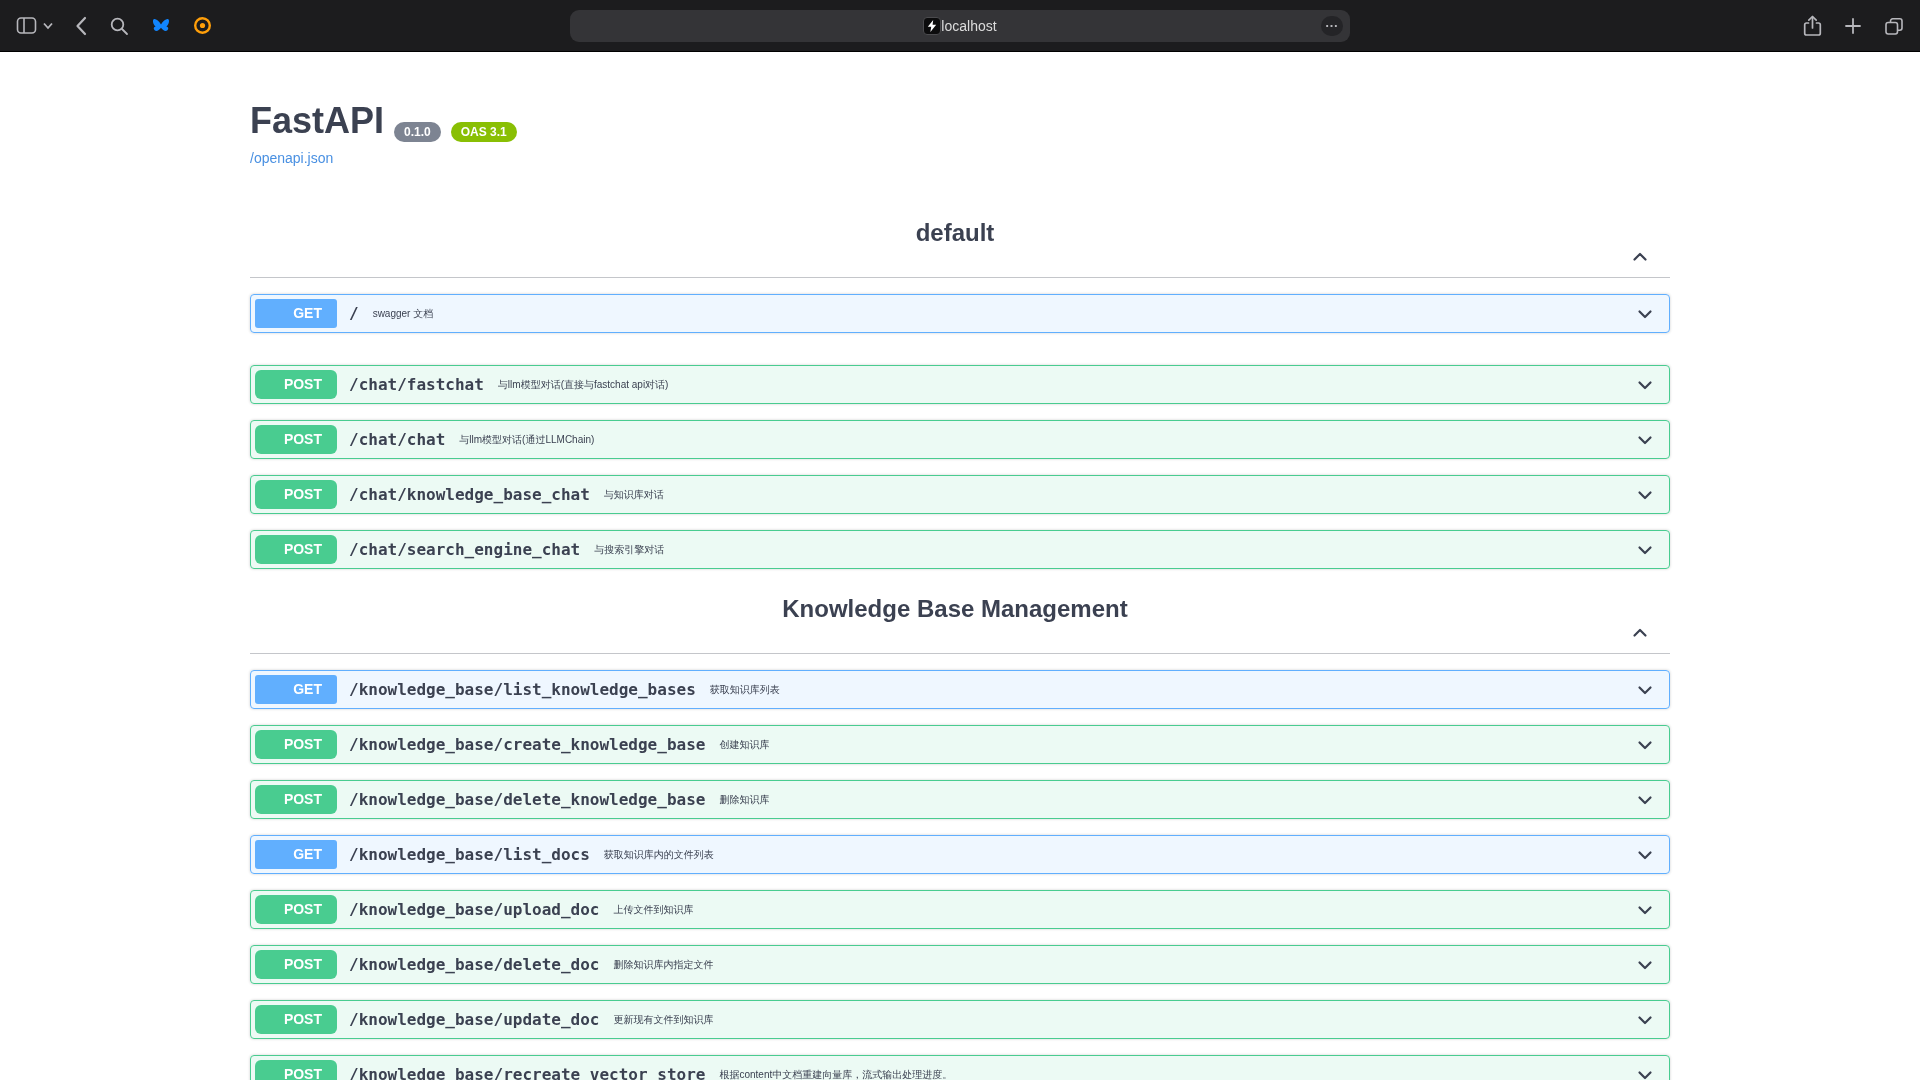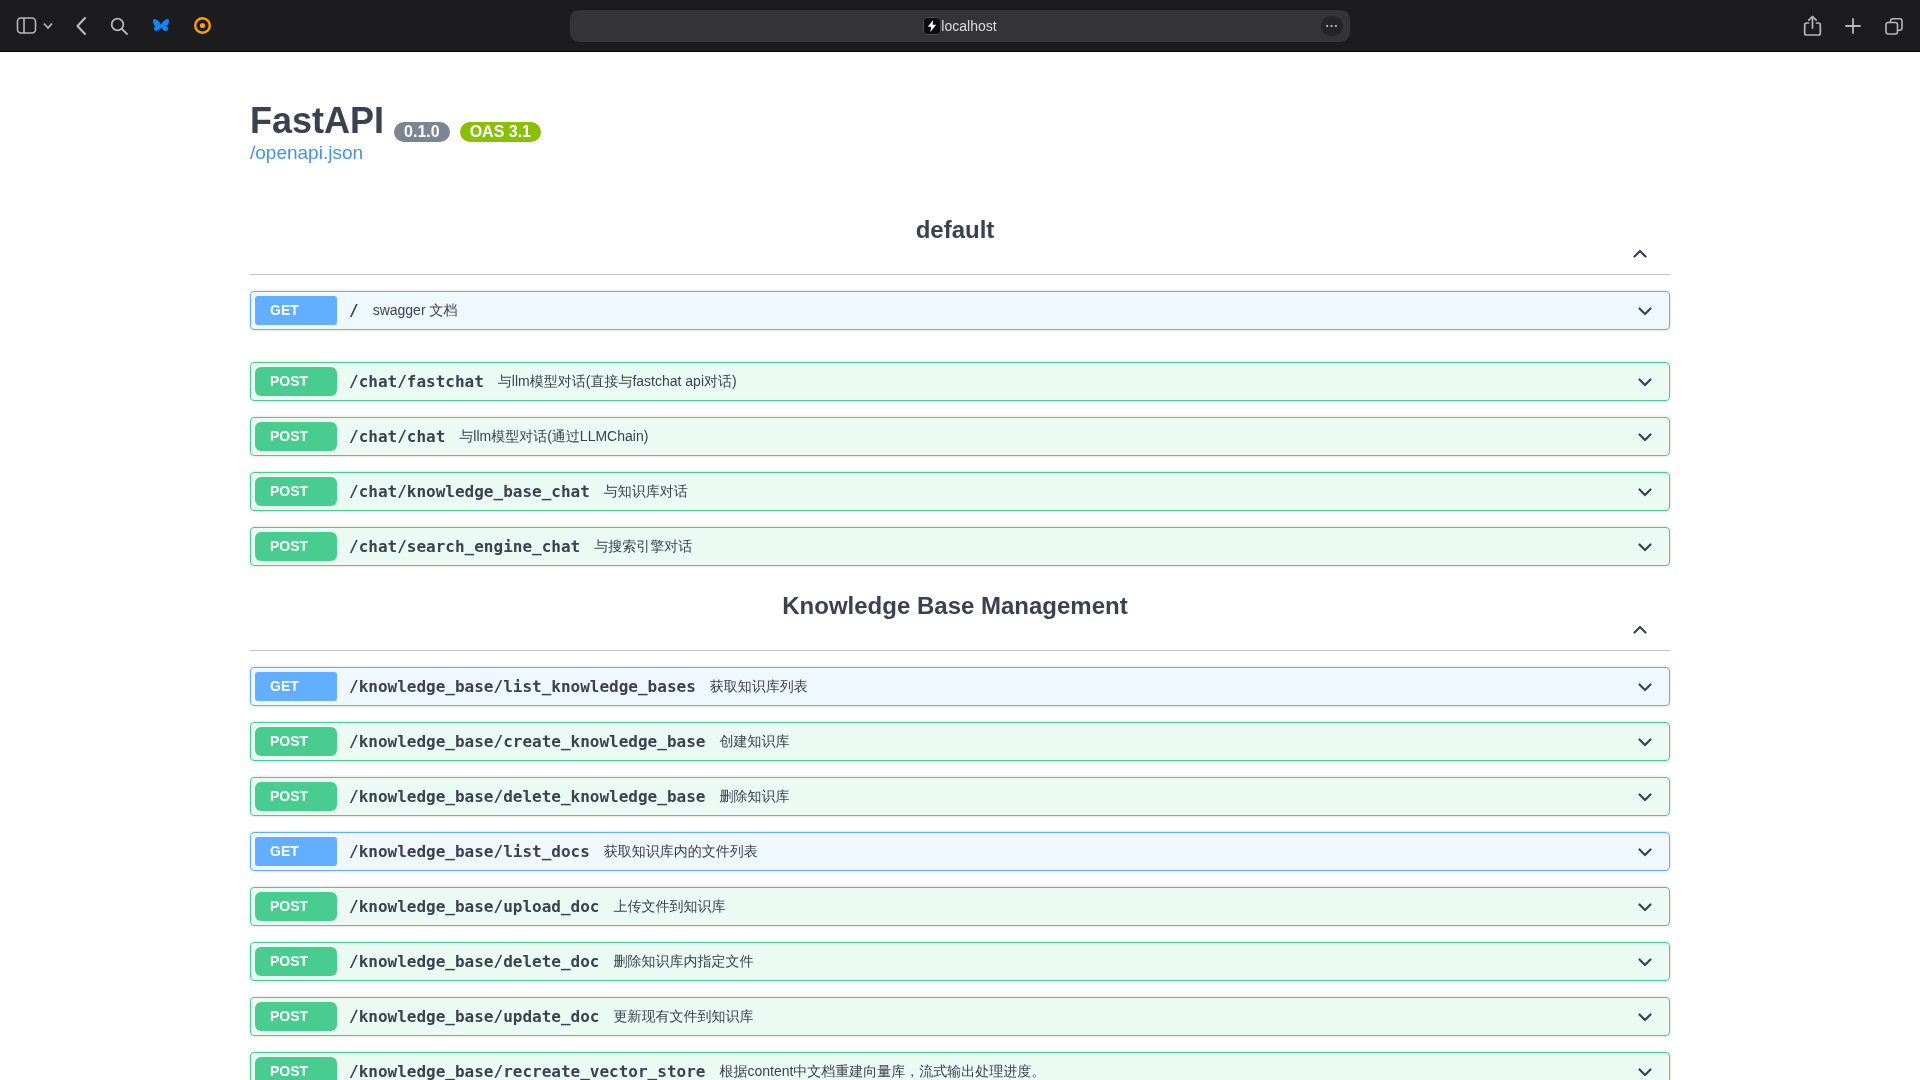--- a/index.html
+++ b/index.html
@@ -45,27 +45,27 @@
   
   .page { width:100%; height:1028px; background:#fff; overflow:hidden; }
   .wrapper { max-width:1460px; margin:0 auto; padding:0 20px; }
 
   .info { margin:48px 0 42px; }
   .api-title {
     display:flex; align-items:flex-end; gap:10px;
     font-size:36px; font-weight:700; color:var(--heading,#3b4151); line-height:42px;
   }
   .pill {
-    font-size:16px; font-weight:700; color:#fff; border-radius:57px;
+    font-size:12px; font-weight:700; color:#fff; border-radius:57px;
     padding:3px 10px; margin-top:7px; line-height:14px; white-space:nowrap;
   }
   .pill.version { background:var(--version-badge-bg,#7d8492); }
   .pill.oas     { background:var(--oas-badge-bg,#89bf04); }
   .spec-link {
-    display:inline-block; font-size:19px;
+    display:inline-block; margin-top:8px; font-size:14px;
     color:var(--link,#4990e2); text-decoration:none; cursor:pointer;
   }
 
   .tag-section { margin-top:0; }
   .tag-header {
     display:flex; align-items:center;
     padding:10px 20px 10px 10px;
     border-bottom:1px solid rgba(59,65,81,.3);
     cursor:pointer;
     flex-direction:column;
@@ -75,31 +75,31 @@
 
   .operations { padding-top:16px; }
   .opblock {
     display:flex; align-items:center;
     border-radius:4px; border:1px solid; margin:0 0 16px; padding:4px;
     box-shadow:0 0 3px rgba(0,0,0,.19); cursor:pointer;
   }
   .opblock.get  { background:var(--get-bg,rgba(97,175,254,.1));  border-color:var(--get,#61affe); }
   .opblock.post { background:var(--post-bg,rgba(73,204,144,.1)); border-color:var(--post,#49cc90); }
   .method {
-    font-size:14px; font-weight:700; color:#fff; text-align:left;
+    font-size:14px; font-weight:700; color:#fff; text-align:right;
     min-width:82px; padding:6px 15px; border-radius:3px; line-height:17px;
   }
   .opblock.get  .method { background:var(--get,#61affe); }
   .opblock.post .method { background:var(--post,#49cc90);border-radius:6px; }
   .path {
     font-family:"DejaVu Sans Mono","Liberation Mono",monospace;
     font-size:16px; font-weight:700; color:var(--heading,#3b4151);
     padding:0 12px 0 12px; white-space:nowrap;
   }
-  .desc { font-size:14px; color:var(--heading,#3b4151); margin-left:2px; white-space:nowrap;
+  .desc { font-size:10px; color:var(--heading,#3b4151); margin-left:2px; white-space:nowrap;
           overflow:hidden; text-overflow:ellipsis; }
   .opblock .chev { margin-left:auto; margin-right:10px; color:#3b4151; flex:none; }
 
   svg { display:block; }
 </style>
 </head>
 <body>
 
 <div class="browser">
   <div class="chrome-left">

